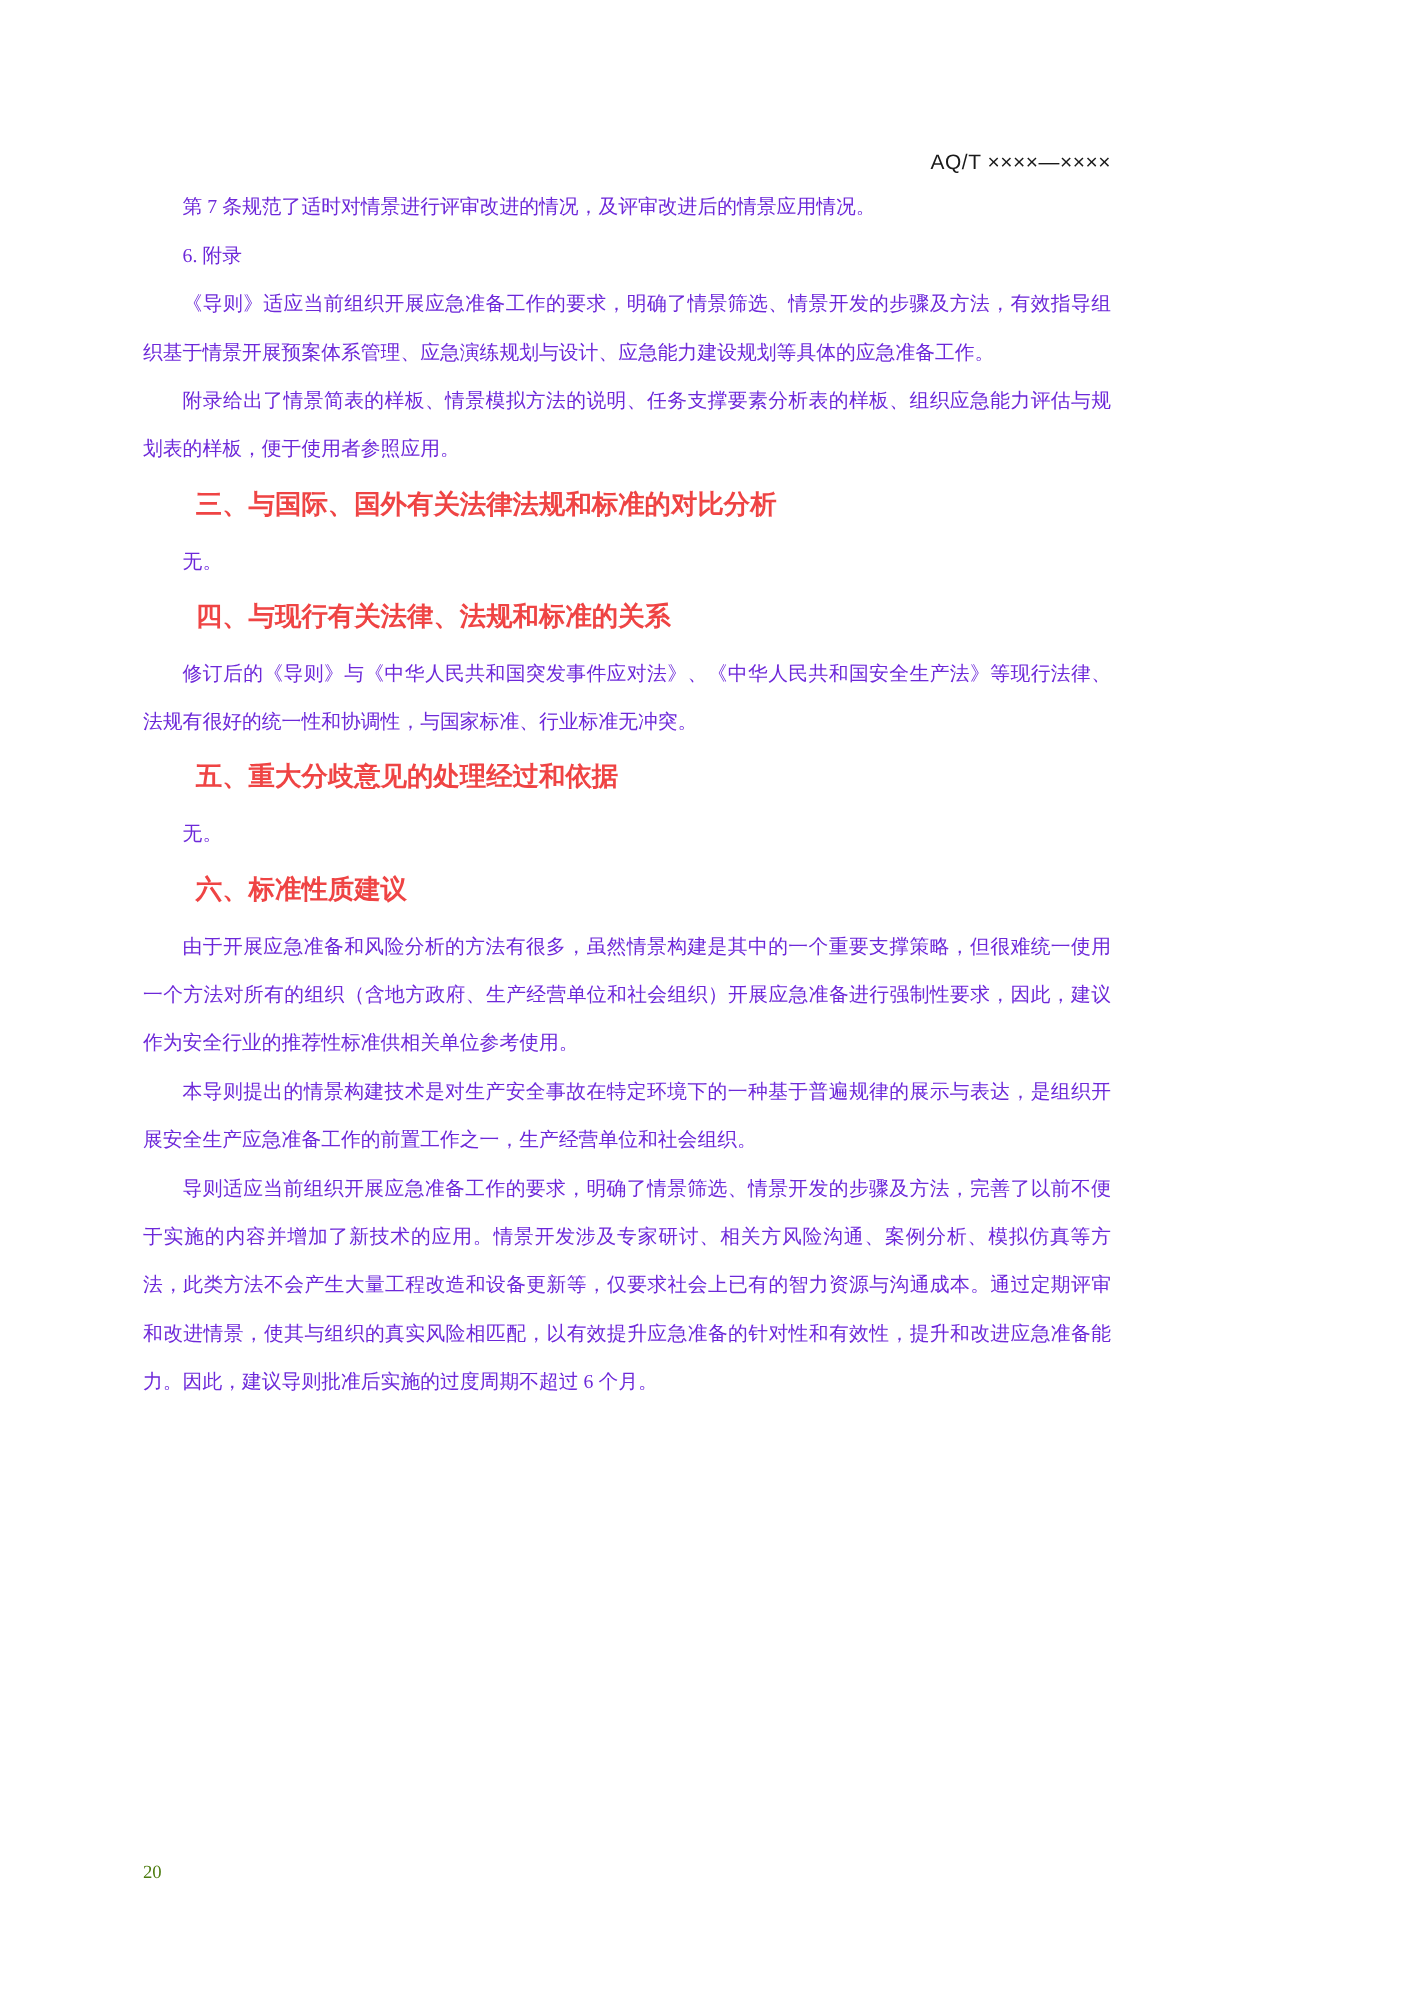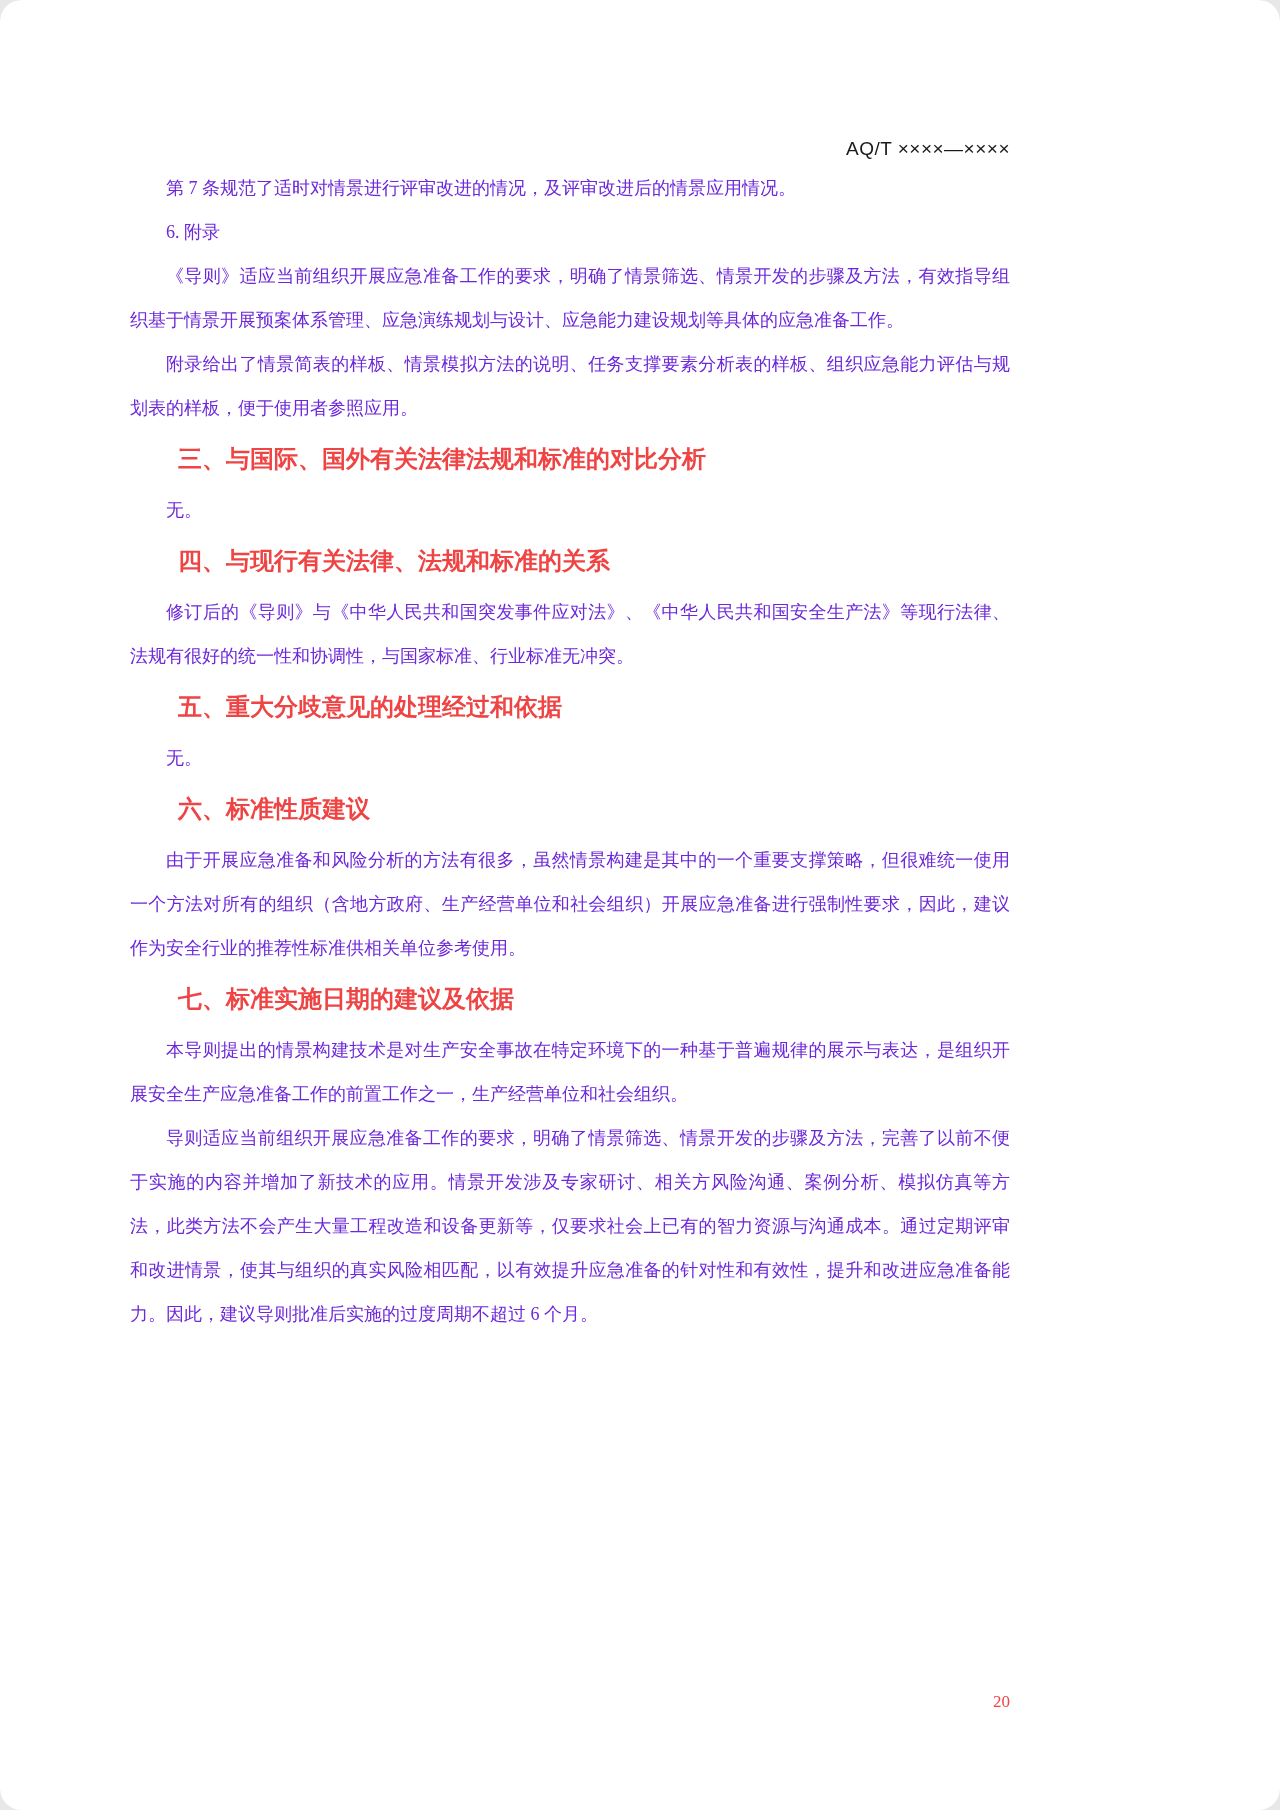--- a/index.html
+++ b/index.html
@@ -1,15 +1,15 @@
 <!DOCTYPE html>
 <html><head>
 <meta charset="utf-8">
 <style>
-  * { margin: 0; padding: 0; box-sizing: border-box; border-radius: 21px; }
+  * { margin: 0; padding: 0; box-sizing: border-box; }
   html, body { background: #e8e8e8; }
   .page {
     position: relative;
     width: 1280px;
     height: 1810px;
     background: #ffffff;
     color: #111111;
     font-family: "Liberation Serif", "DejaVu Serif", serif;
     overflow: hidden;
   }
@@ -44,23 +44,23 @@
     line-height: 50px;
     margin: 4px 0;
     text-indent: 2em;
     color: #ef4444;
   }
   .footer {
     position: absolute;
     top: 1692px;
     left: 130px;
     width: 880px;
-    text-align: right;
+    text-align: left;
     font-size: 17px;
-    color: #ef4444;
+    color: #4d7c0f;
     font-family: "Liberation Serif", "DejaVu Serif", serif;
   }
 </style>
 </head>
 <body>
 
 <div class="page">
 
   <div class="header">AQ/T ××××—××××</div>
 
@@ -70,20 +70,19 @@
     <div class="para">《导则》适应当前组织开展应急准备工作的要求，明确了情景筛选、情景开发的步骤及方法，有效指导组织基于情景开展预案体系管理、应急演练规划与设计、应急能力建设规划等具体的应急准备工作。</div>
     <div class="para">附录给出了情景简表的样板、情景模拟方法的说明、任务支撑要素分析表的样板、组织应急能力评估与规划表的样板，便于使用者参照应用。</div>
     <div class="heading">三、与国际、国外有关法律法规和标准的对比分析</div>
     <div class="para">无。</div>
     <div class="heading">四、与现行有关法律、法规和标准的关系</div>
     <div class="para">修订后的《导则》与《中华人民共和国突发事件应对法》、《中华人民共和国安全生产法》等现行法律、法规有很好的统一性和协调性，与国家标准、行业标准无冲突。</div>
     <div class="heading">五、重大分歧意见的处理经过和依据</div>
     <div class="para">无。</div>
     <div class="heading">六、标准性质建议</div>
     <div class="para">由于开展应急准备和风险分析的方法有很多，虽然情景构建是其中的一个重要支撑策略，但很难统一使用一个方法对所有的组织（含地方政府、生产经营单位和社会组织）开展应急准备进行强制性要求，因此，建议作为安全行业的推荐性标准供相关单位参考使用。</div>
-    <div class="heading">七、标准实施日期的建议及依据</div>
     <div class="para">本导则提出的情景构建技术是对生产安全事故在特定环境下的一种基于普遍规律的展示与表达，是组织开展安全生产应急准备工作的前置工作之一，生产经营单位和社会组织。</div>
     <div class="para">导则适应当前组织开展应急准备工作的要求，明确了情景筛选、情景开发的步骤及方法，完善了以前不便于实施的内容并增加了新技术的应用。情景开发涉及专家研讨、相关方风险沟通、案例分析、模拟仿真等方法，此类方法不会产生大量工程改造和设备更新等，仅要求社会上已有的智力资源与沟通成本。通过定期评审和改进情景，使其与组织的真实风险相匹配，以有效提升应急准备的针对性和有效性，提升和改进应急准备能力。因此，建议导则批准后实施的过度周期不超过 6 个月。</div>
   </div>
 
   <div class="footer">20</div>
 
 </div>
 
 </body></html>

